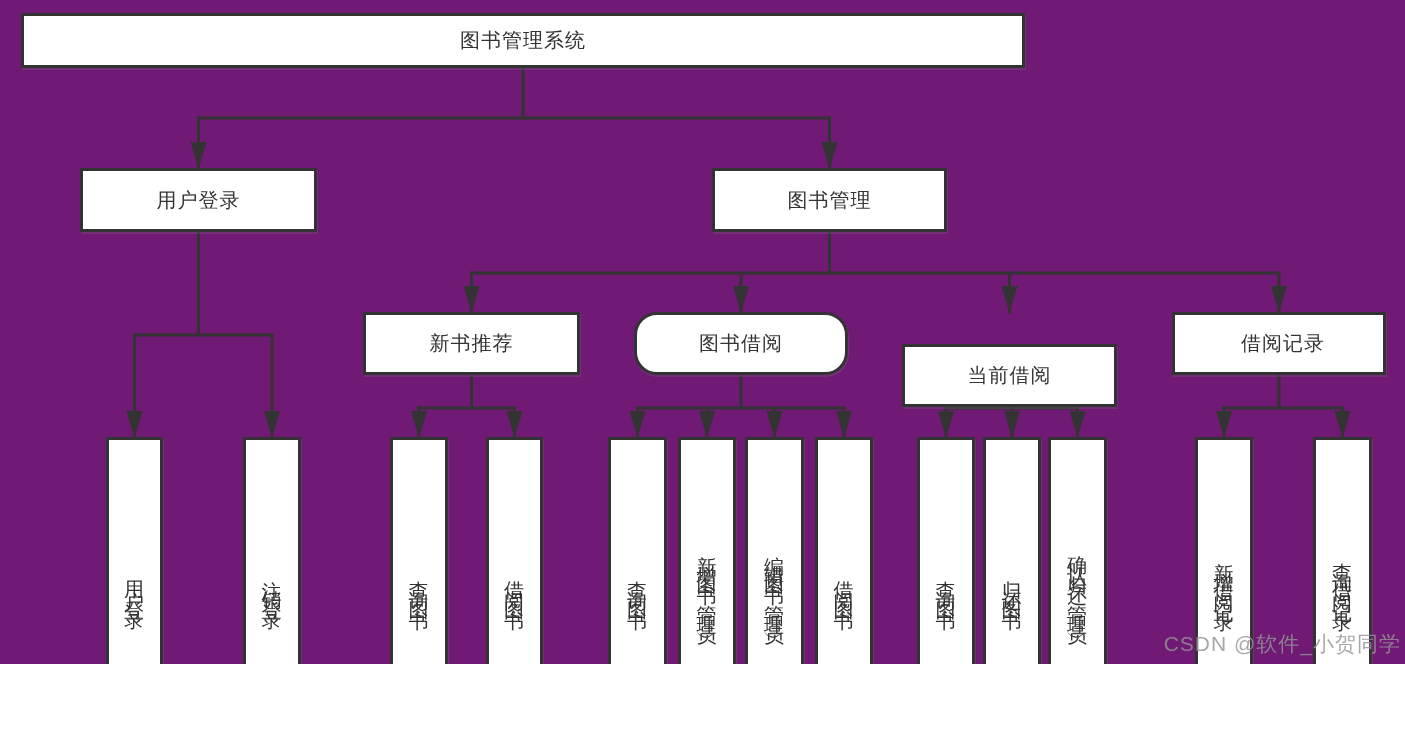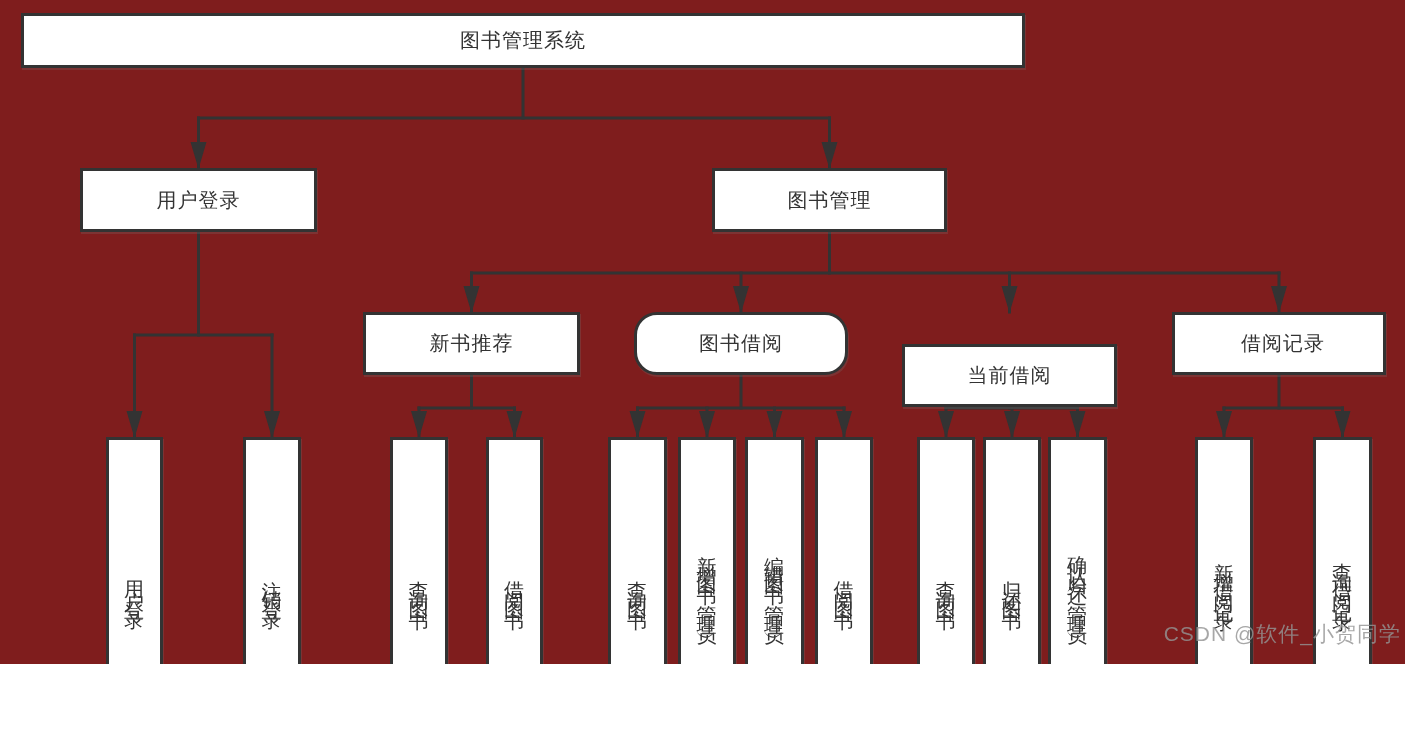--- a/index.html
+++ b/index.html
@@ -5,21 +5,21 @@
   html, body {
     margin: 0;
     padding: 0;
     background: #ffffff;
     font-family: "Liberation Sans", "DejaVu Sans", sans-serif;
   }
   .canvas {
     position: relative;
     width: 1405px;
     height: 664px;
-    background: #7f1d1d;
+    background: #701a75;
     overflow: hidden;
   }
   #edges {
     position: absolute;
     left: 0; top: 0;
     width: 1405px;
     height: 747px;
     z-index: 1;
   }
   #nodes { position: absolute; left: 0; top: 0; z-index: 2; }
@@ -39,21 +39,21 @@
   .node.h { letter-spacing: 1px; white-space: nowrap; }
   .node.v {
     writing-mode: vertical-rl;
     text-orientation: mixed;
     letter-spacing: 10px;
     line-height: 1.1;
   }
   .watermark {
     position: absolute;
     right: 4px;
-    bottom: 16px;
+    bottom: 6px;
     z-index: 5;
     font-size: 21px;
     letter-spacing: 1px;
     color: rgba(148, 148, 148, 0.82);
     white-space: nowrap;
   }
 </style>
 </head>
 <body>
 

